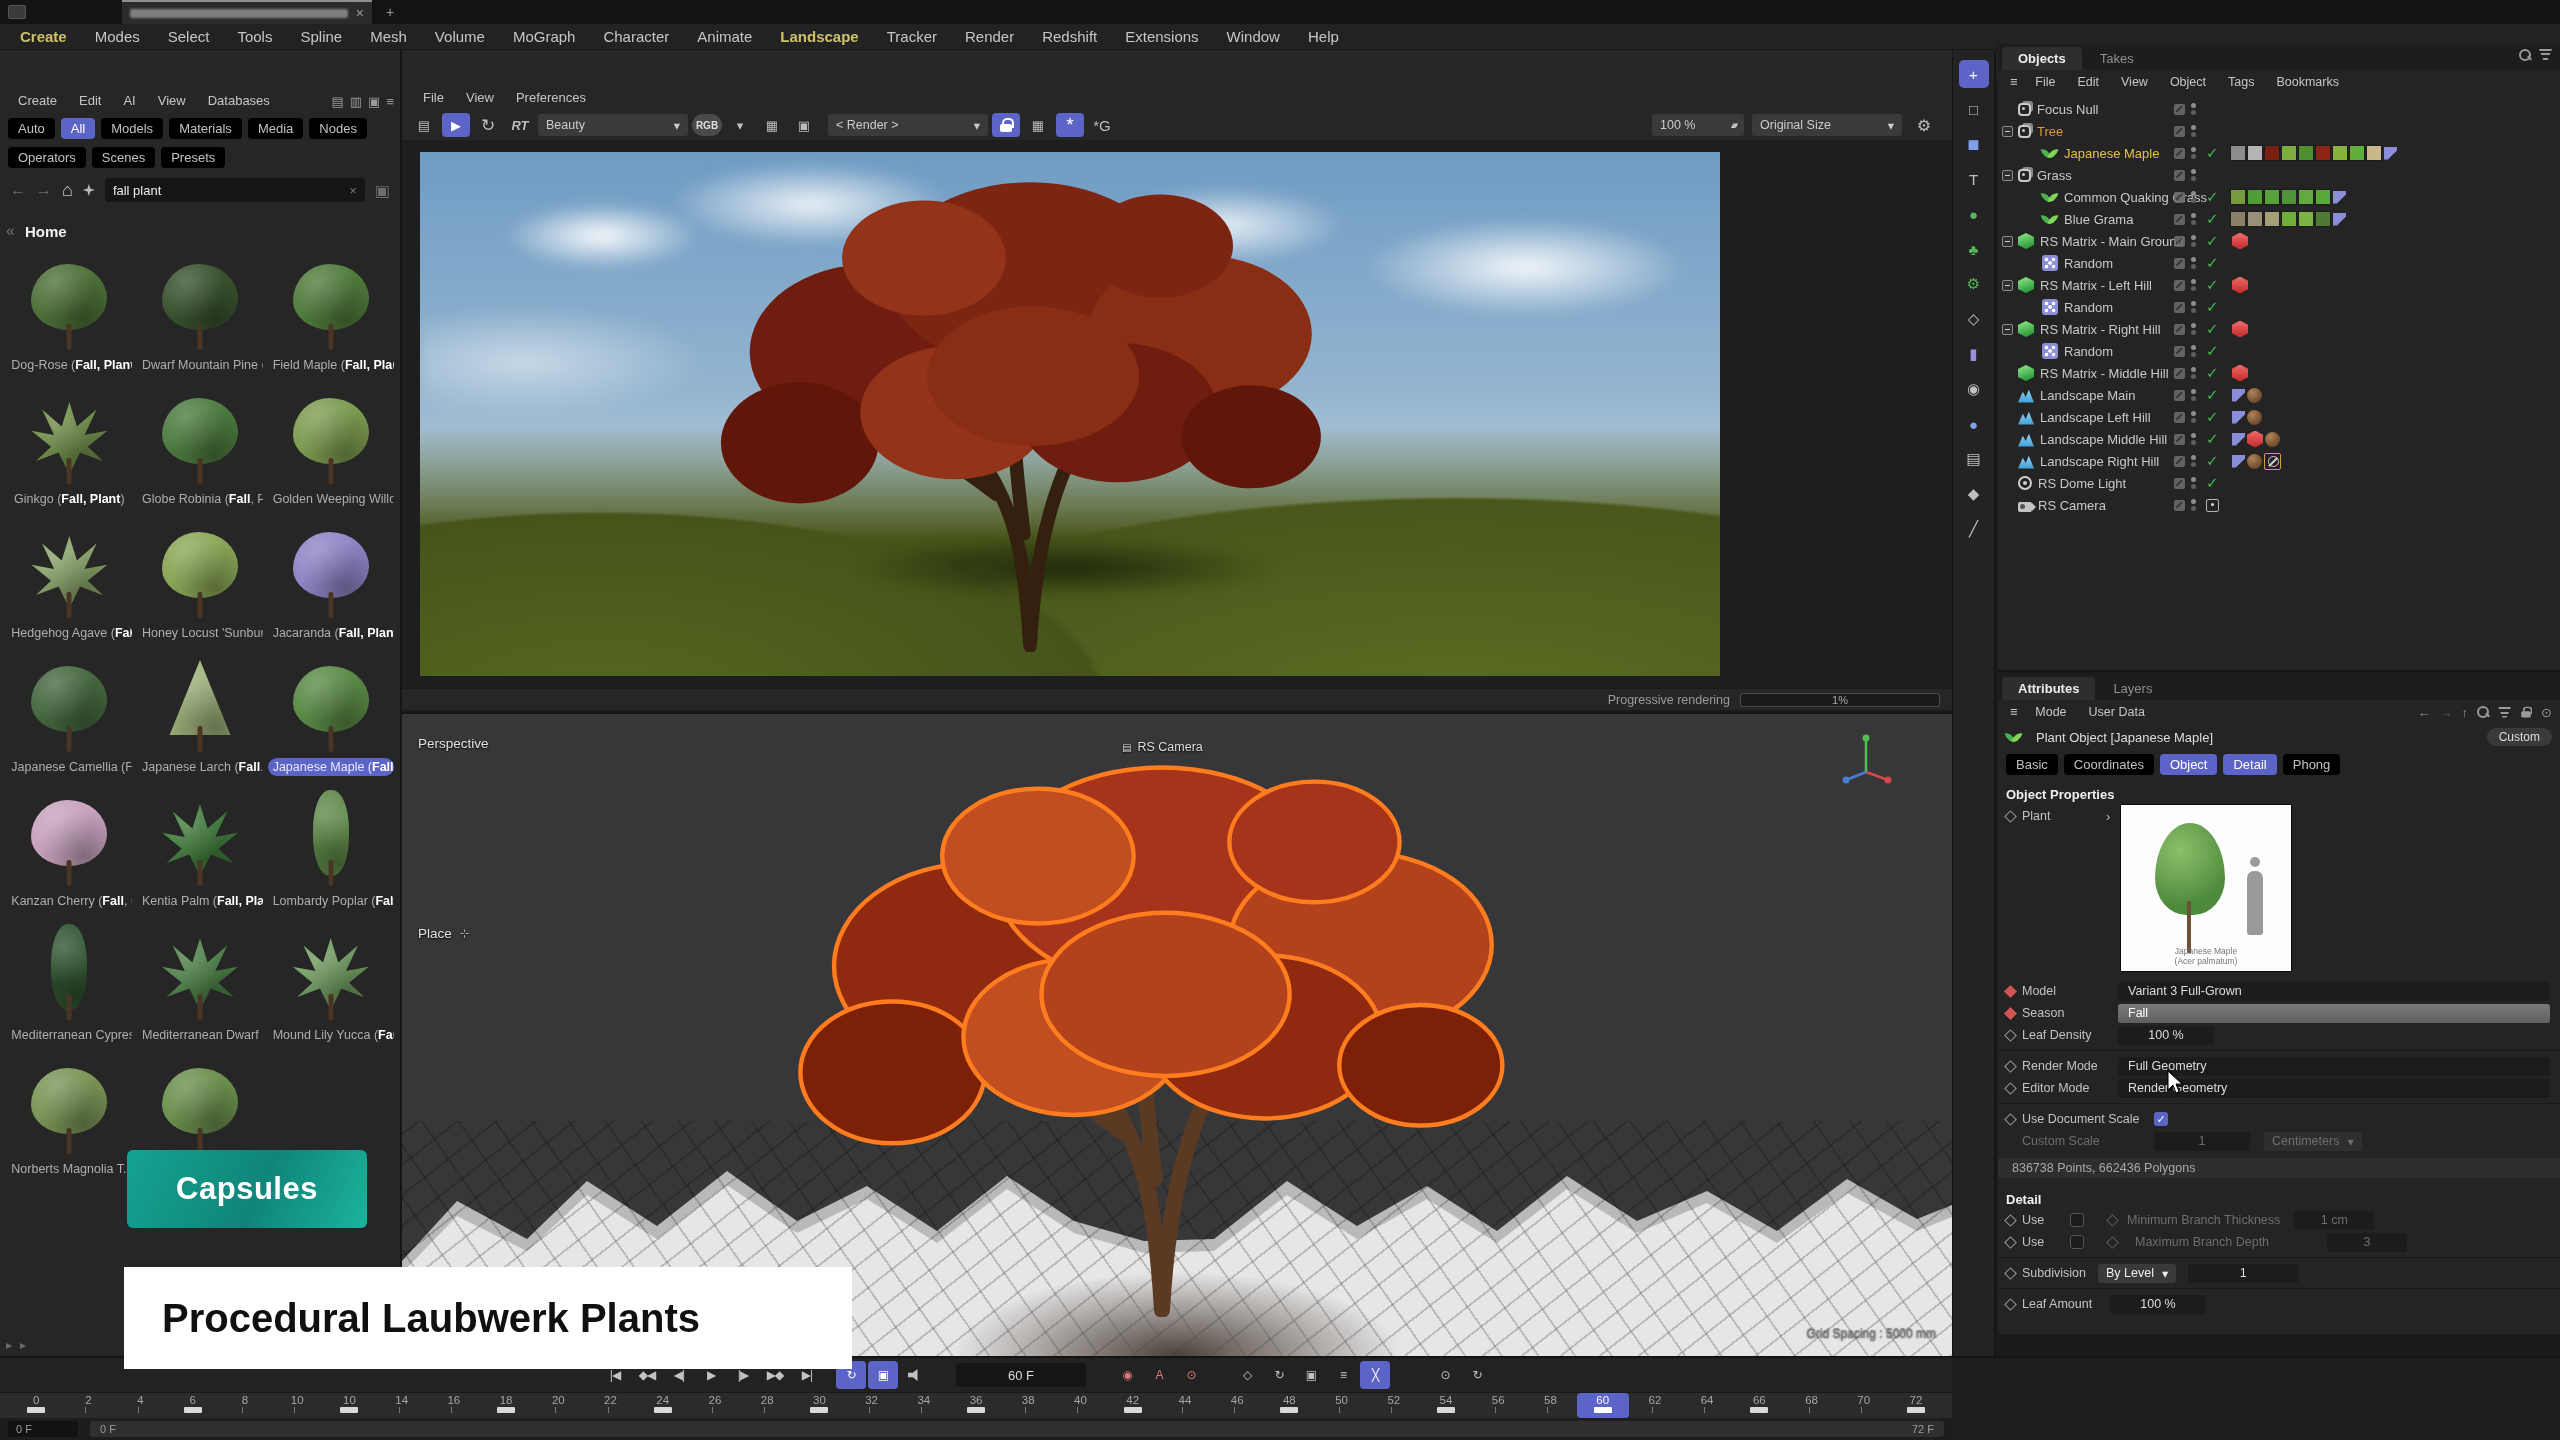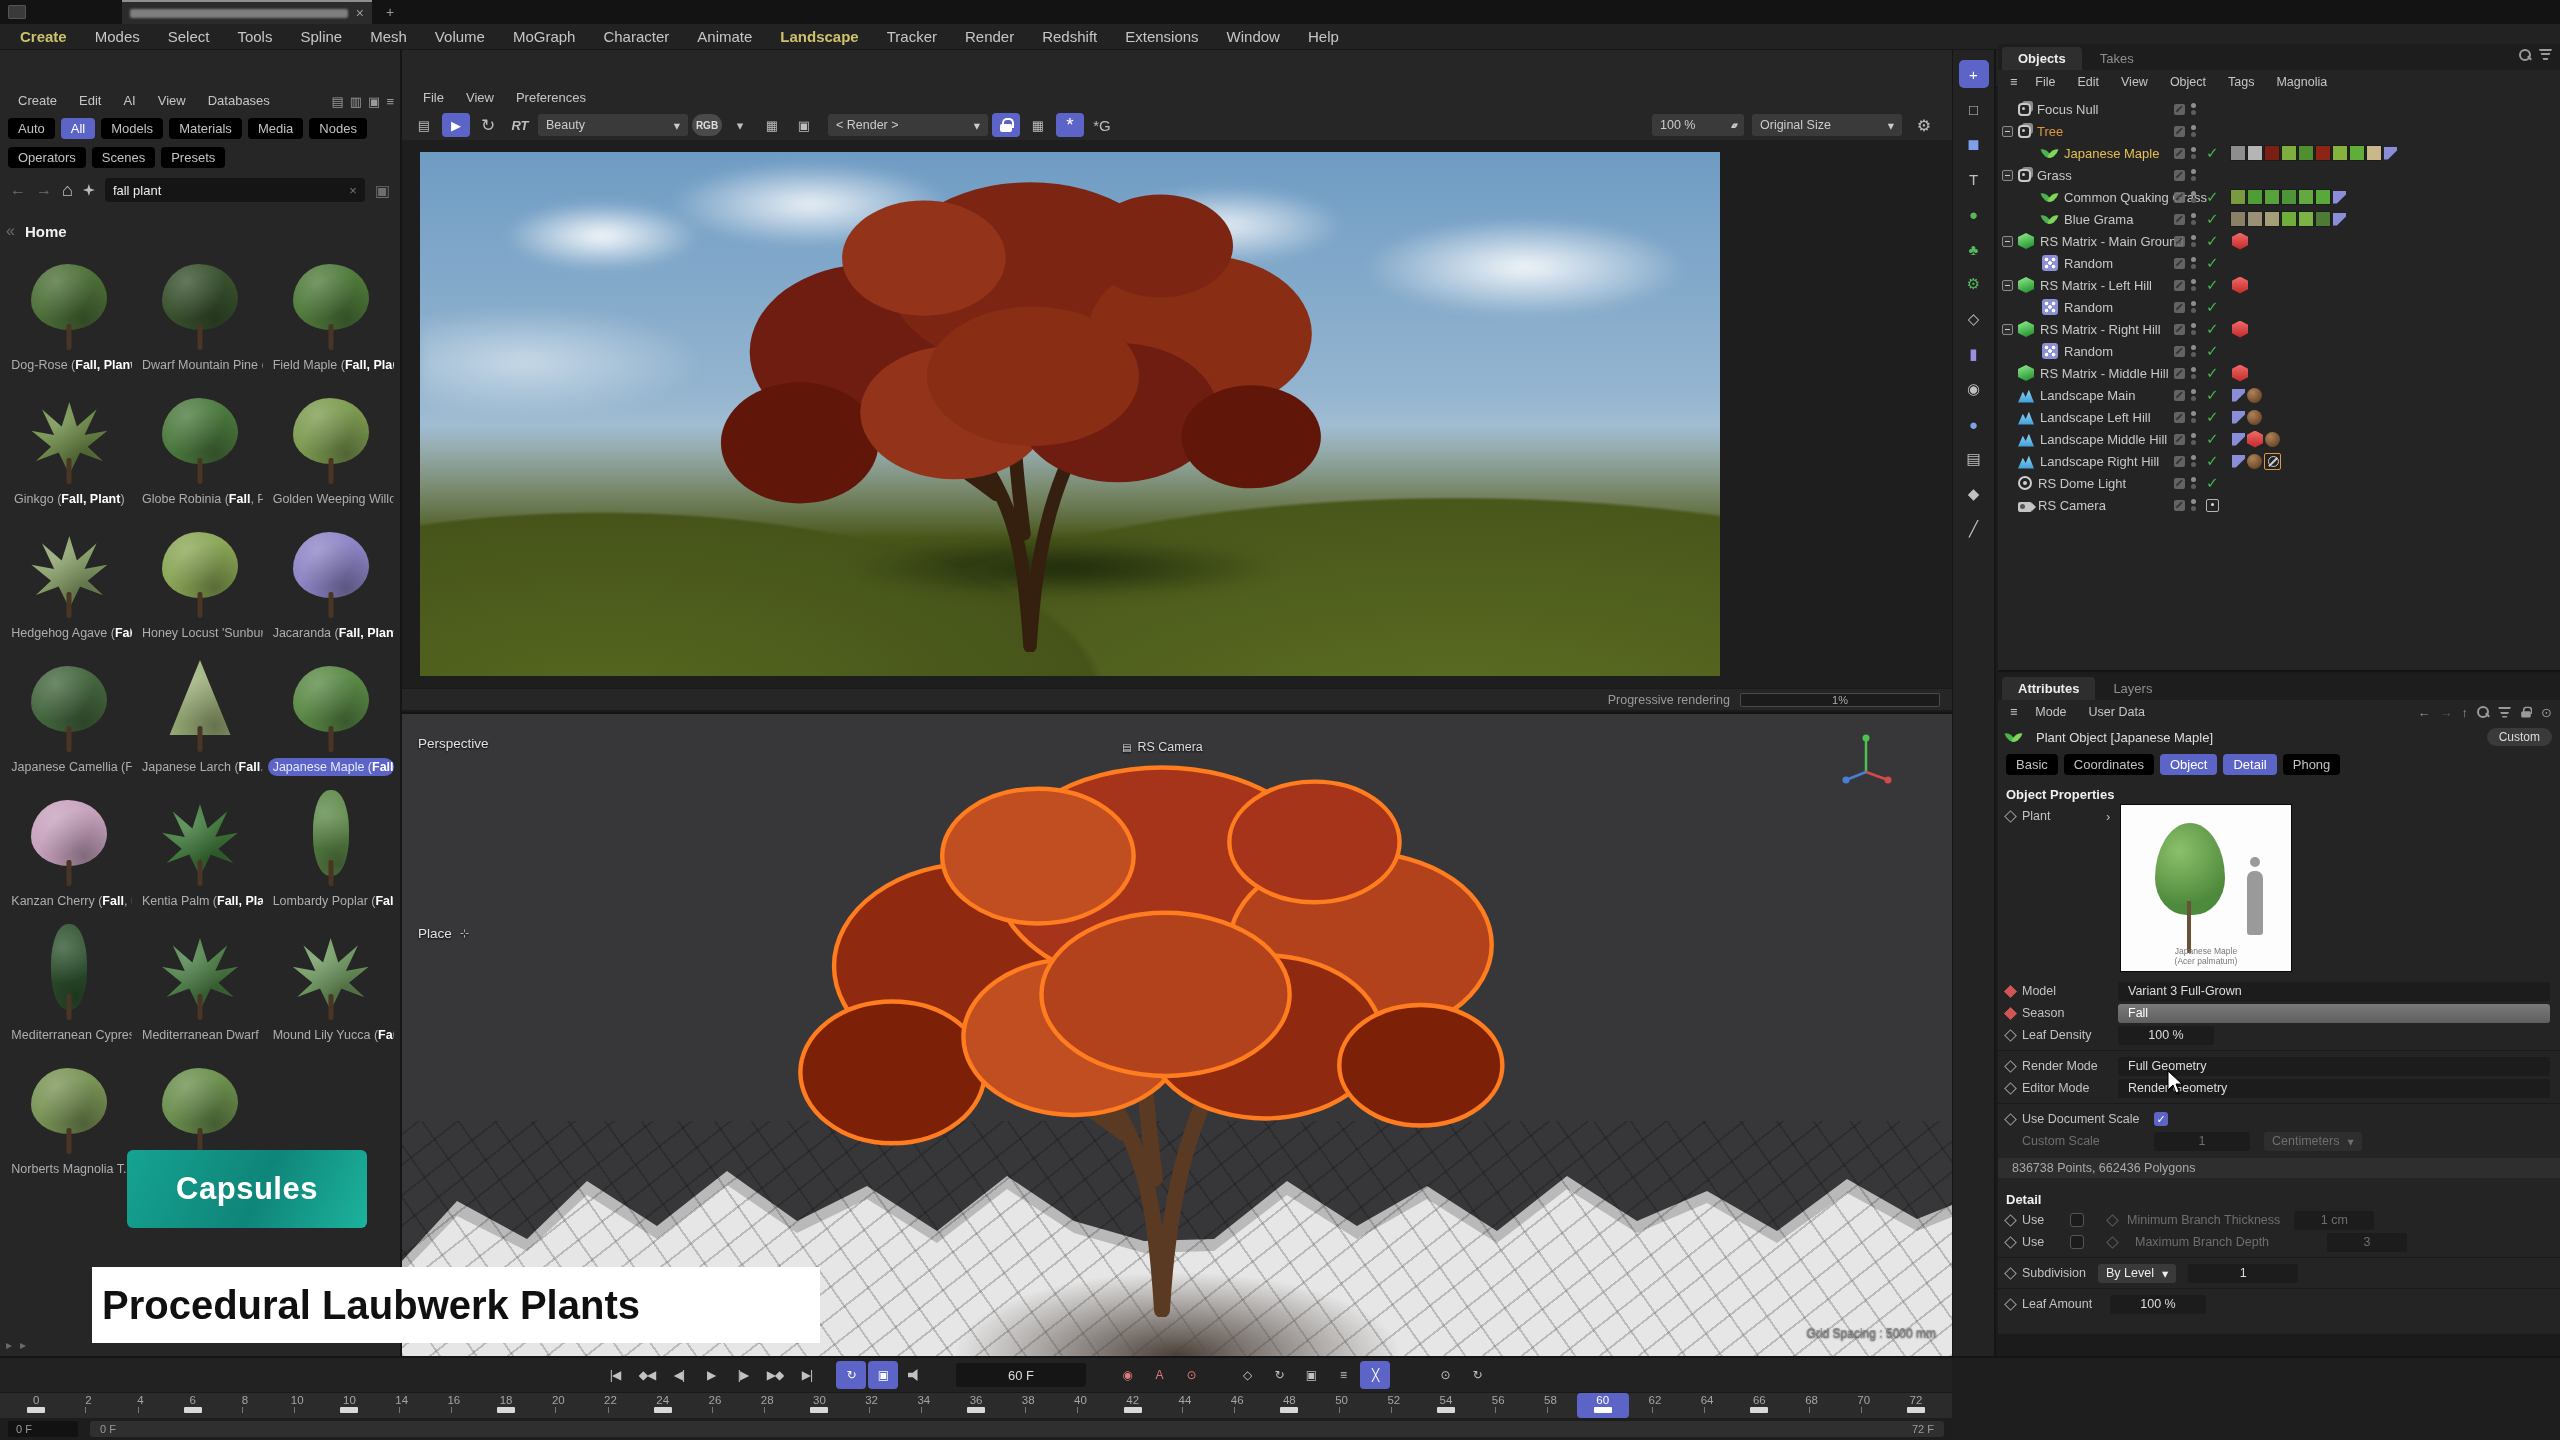--- a/index.html
+++ b/index.html
@@ -196,21 +196,21 @@
   .tick .bar{margin-top:1px;width:6px;height:5px;border-left:1px solid #777;height:6px}
   .tick.major .bar{width:18px;height:6px;background:#d9d9d9;border:none;border-radius:1px}
   .tick.current{background:#5d64c8;color:#fff}
   .tick.current .bar{background:#fff}
   #range{position:absolute;left:0;top:1418px;width:1952px;height:22px;background:#1d1d1d;display:flex;align-items:center;gap:12px;padding:0 8px}
   .range-fld{width:70px;height:16px;background:#121212;border-radius:2px;color:#9a9a9a;font-size:11px;display:flex;align-items:center;padding-left:8px}
   .range-bar{flex:1;height:16px;background:#2f2f2f;border-radius:3px;display:flex;align-items:center;justify-content:space-between;padding:0 10px;color:#9a9a9a;font-size:11px}
   #below-right{position:absolute;left:1952px;top:1356px;width:608px;height:84px;background:#1e1e1e;border-top:2px solid #141414}
   
   #badge{position:absolute;left:127px;top:1150px;width:240px;height:78px;border-radius:6px;background:linear-gradient(115deg,#15a391 0%,#0f8579 55%,#1cb39d 100%);display:flex;align-items:center;justify-content:center;color:#fff;font-weight:800;font-size:31px;letter-spacing:.5px;z-index:40}
-  #lower-third{position:absolute;left:92px;top:1267px;width:728px;height:76px;background:#fff;display:flex;align-items:center;padding-left:10px;color:#101010;font-weight:800;font-size:40px;z-index:41}
+  #lower-third{position:absolute;left:124px;top:1267px;width:728px;height:102px;background:#fff;display:flex;align-items:center;padding-left:38px;color:#101010;font-weight:800;font-size:40px;z-index:41}
   
   .i-mag{width:12px;height:12px;position:relative;display:inline-block}
   .i-mag::before{content:"";position:absolute;left:0;top:0;width:8px;height:8px;border:2px solid #9a9a9a;border-radius:50%}
   .i-mag::after{content:"";position:absolute;left:8px;top:8px;width:5px;height:2px;background:#9a9a9a;transform:rotate(45deg)}
   .i-lock{width:12px;height:14px;position:relative;display:inline-block}
   .i-lock::before{content:"";position:absolute;left:2px;top:0;width:8px;height:8px;border:2px solid currentColor;border-radius:5px 5px 0 0;border-bottom:none}
   .i-lock::after{content:"";position:absolute;left:0;top:6px;width:12px;height:8px;background:currentColor;border-radius:2px}
   .i-filter{width:13px;height:11px;display:inline-block;background:linear-gradient(#9a9a9a 0 2px,transparent 2px 4.5px,#9a9a9a 4.5px 6.5px,transparent 6.5px 9px,#9a9a9a 9px 11px);clip-path:polygon(0 0,100% 0,66% 100%,34% 100%)}
   .cursor-svg{filter:drop-shadow(1px 1px 1px rgba(0,0,0,.8))}
 </style>
@@ -609,21 +609,21 @@
       <span class="i-filter"></span>
     </span>
   </div>
   <div class="pane-menu">
     <span class="menu-item" style="padding:0 6px">≡</span>
     <span class="menu-item">File</span>
       <span class="menu-item">Edit</span>
       <span class="menu-item">View</span>
       <span class="menu-item">Object</span>
       <span class="menu-item">Tags</span>
-      <span class="menu-item">Magnolia</span>
+      <span class="menu-item">Bookmarks</span>
   </div>
   <div class="om-rows">
     <div class="ot-row d0">
 
         <span class="ot-ic ic-null"></span>
         <span class="ot-label">Focus Null</span>
         <span class="ot-toggle"></span>
         <span class="ot-dots">
           <i></i>
           <i></i>

